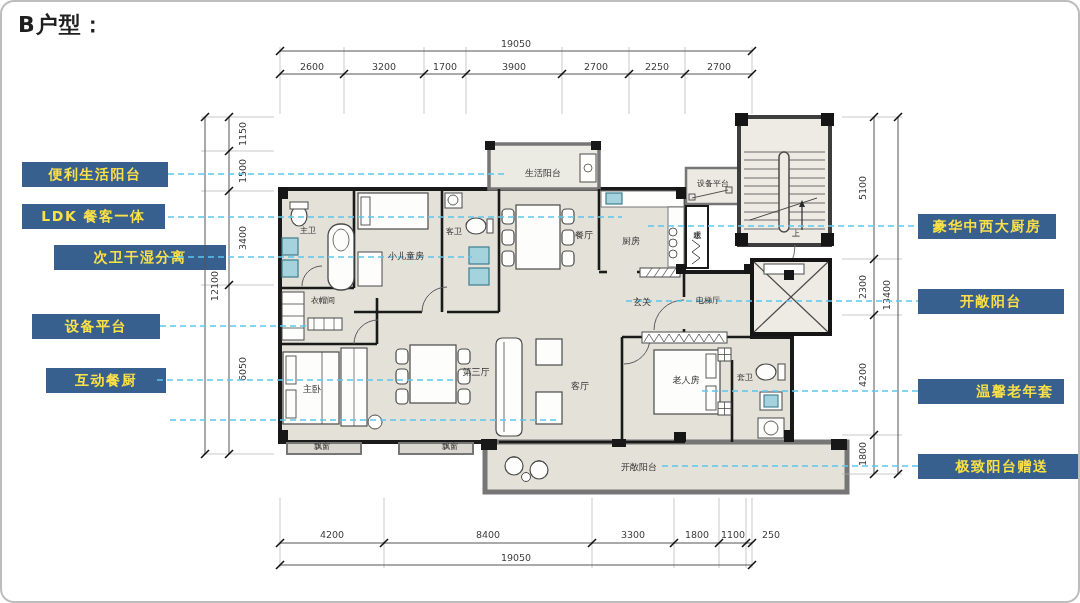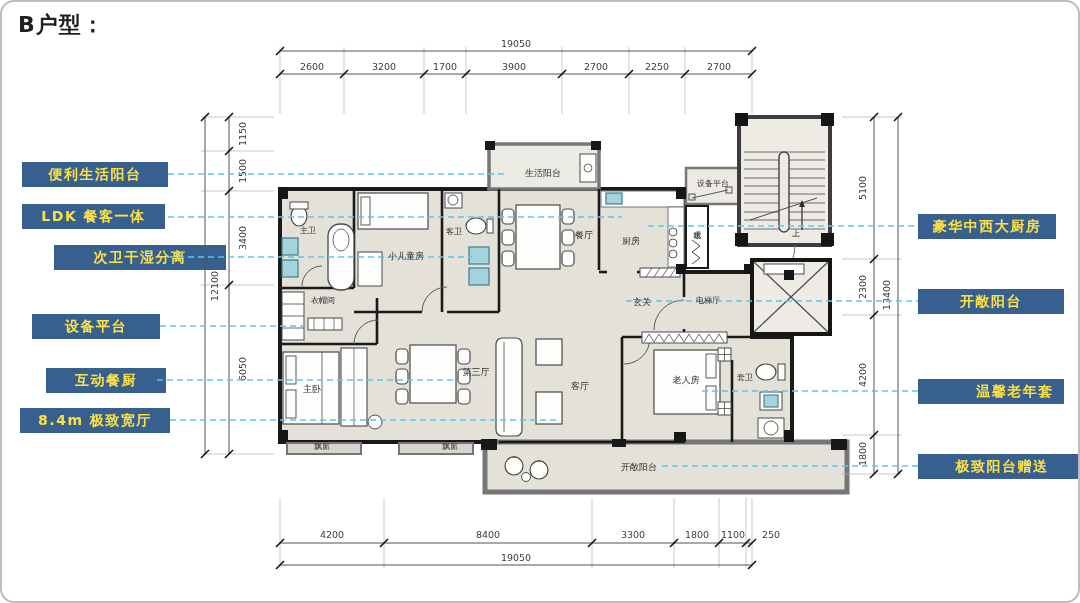--- a/index.html
+++ b/index.html
@@ -27,21 +27,20 @@
 
 <div class="frame">
 
   <div class="page-title">B户型：</div>
 
   <div class="feat" style="left:20px;top:160px;width:146px;">便利生活阳台</div>
   <div class="feat" style="left:20px;top:202px;width:143px;">LDK 餐客一体</div>
   <div class="feat" style="left:20px;top:243px;width:172px;margin-left:32px;">次卫干湿分离</div>
   <div class="feat" style="left:30px;top:312px;width:128px;">设备平台</div>
   <div class="feat" style="left:44px;top:366px;width:120px;">互动餐厨</div>
-  <div class="feat" style="left:18px;top:406px;width:150px;">8.4m 极致宽厅</div>
 
   <div class="feat" style="left:916px;top:212px;width:138px;">豪华中西大厨房</div>
   <div class="feat" style="left:916px;top:287px;width:146px;">开敞阳台</div>
   <div class="feat" style="left:916px;top:377px;width:146px;padding-left:48px;">温馨老年套</div>
   <div class="feat" style="left:916px;top:452px;width:168px;">极致阳台赠送</div>
 
   <svg width="1080" height="603" viewBox="0 0 1080 603">
 
     <g>
       <path d="M278,187 H682 V270 H750 V335 H790 V440 H278 Z" fill="#e3e1d8" stroke="#1a1a1a" stroke-width="4"></path>

